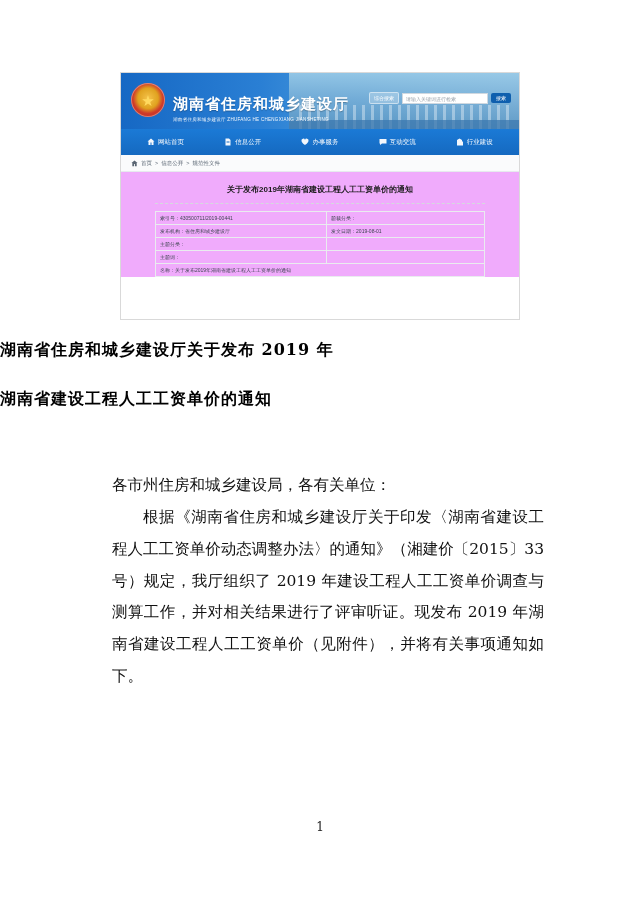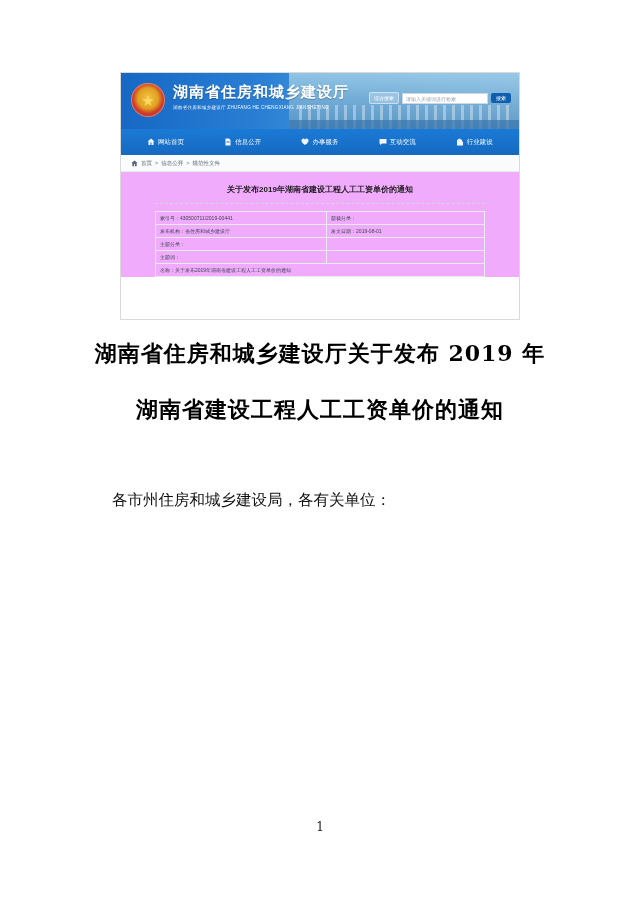--- a/index.html
+++ b/index.html
@@ -90,21 +90,21 @@
     top: 50%;
     transform: translate(-50%,-50%);
     color: #ffd95e;
     font-size: 15px;
     line-height: 1;
   }
 
   .banner-titles {
     position: absolute;
     left: 52px;
-    top: 10px;
+    top: 22px;
     color: #fff;
   }
   .banner-title-cn {
     font-size: 15px;
     font-weight: bold;
     letter-spacing: 1px;
     text-shadow: 0 1px 1px rgba(0,0,0,0.25);
     white-space: nowrap;
   }
   .banner-title-en {
@@ -229,22 +229,22 @@
 
   
   .doc {
     position: absolute;
     left: 0;
     top: 340px;
     width: 640px;
     font-family: "DejaVu Serif", "Liberation Serif", serif;
   }
   .doc-h1 {
-    text-align: center;
-    font-size: 22px;
+    text-align: left;
+    font-size: 16px;
     font-weight: bold;
     line-height: 1.2;
     color: #000;
     letter-spacing: 1px;
   }
   .doc-h1 .l2 {
     margin-top: 30px;
   }
   .doc-number {
     margin-top: 34px;
@@ -392,18 +392,19 @@
 
   <div class="doc">
     <div class="doc-h1">
       <div class="l1">湖南省住房和城乡建设厅关于发布 2019 年</div>
       <div class="l2">湖南省建设工程人工工资单价的通知</div>
     </div>
 
 
     <div class="doc-body">
       <p>各市州住房和城乡建设局，各有关单位：</p>
+      <p class="indent">根据《湖南省住房和城乡建设厅关于印发〈湖南省建设工程人工工资单价动态调整办法〉的通知》（湘建价〔2015〕33 号）规定，我厅组织了 2019 年建设工程人工工资单价调查与测算工作，并对相关结果进行了评审听证。现发布 2019 年湖南省建设工程人工工资单价（见附件），并将有关事项通知如下。</p>
     </div>
   </div>
 
   <div class="page-num">1</div>
 
 </div>
 
 </body></html>

